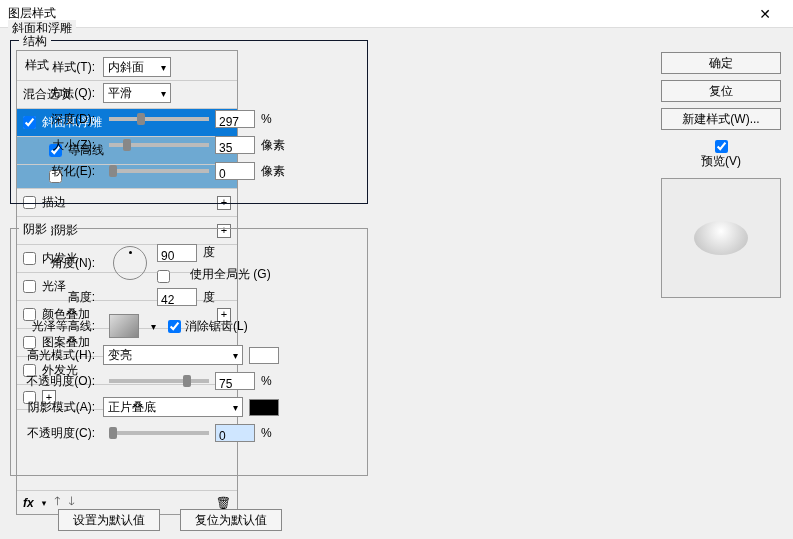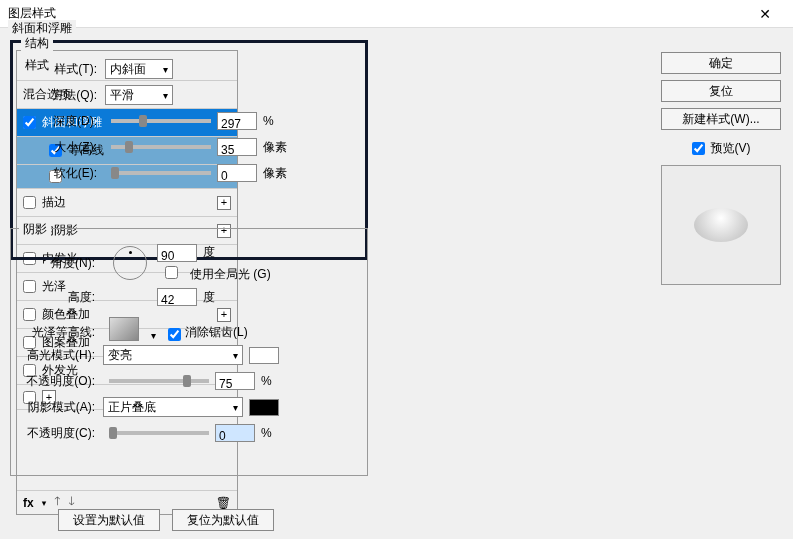--- a/index.html
+++ b/index.html
@@ -10,48 +10,48 @@
 .content { position: relative; height: calc(539px - 28px); background: #f0f0f0; }
 .styles-panel { position: absolute; left: 16px; top: 22px; width: 222px; height: 465px; border: 1px solid #999; background: #f0f0f0; }
 .style-header { padding: 6px 8px; border-bottom: 1px solid #ccc; }
 .style-row { display: flex; align-items: center; padding: 5px 6px; border-bottom: 1px solid #ccc; cursor: pointer; }
 .style-row.selected { background: #0b7ad8; color: #fff; }
 .style-row.sub { padding-left: 32px; background: #6ea9d2; color: #000; }
 .style-row input[type=checkbox] { margin-right: 6px; }
 .style-row .label { flex: 1; }
 .plus-ico { width: 14px; height: 14px; border: 1px solid #777; display: inline-flex; align-items: center; justify-content: center; font-size: 11px; line-height: 1; background: #fff; }
 .panel-footer { position: absolute; bottom: 0; left: 0; right: 0; height: 24px; border-top: 1px solid #ccc; display: flex; align-items: center; padding: 0 6px; gap: 8px; }
-.fx { font-weight: bold; }
+.fx { font-style: italic; font-weight: bold; }
 .arrow { font-size: 12px; color: #555; }
 .trash { margin-left: auto; }
 .group-title { position: absolute; top: -8px; left: 8px; background: #f0f0f0; padding: 0 4px; }
 .bevel-group { left: 272px; top: 22px; width: 370px; height: 492px; border: none; }
 .bevel-title { position: absolute; top: -8px; left: 8px; background: #f0f0f0; padding: 0 4px; }
-.struct-group { position: absolute; left: 10px; top: 12px; width: 358px; height: 220px; border: 3px solid #0f172a; }
+.struct-group { position: absolute; left: 10px; top: 12px; width: 358px; height: 164px; border: 1px solid #0f172a; }
 .shade-group { position: absolute; left: 10px; top: 200px; width: 358px; height: 248px; border: 1px solid #999; }
 .row { display: flex; align-items: center; height: 24px; margin: 2px 0; }
 .row-label { width: 84px; text-align: right; padding-right: 8px; }
 .dropdown { height: 20px; border: 1px solid #888; background: #fff; padding: 0 4px; display: inline-flex; align-items: center; min-width: 68px; justify-content: space-between; }
 .dd-arrow { font-size: 10px; margin-left: 6px; }
 .slider { width: 100px; height: 4px; background: #bbb; margin: 0 6px; position: relative; }
 .slider .thumb { position: absolute; width: 8px; height: 12px; background: #888; top: -4px; border-radius: 2px; }
 .numfield { width: 40px; height: 18px; border: 1px solid #888; background: #fff; text-align: left; padding: 4px 3px; }
 .unit { margin-left: 6px; }
 .radio-row input { margin: 0 4px 0 10px; }
 .angle-widget { width: 34px; height: 34px; border: 1px solid #888; border-radius: 50%; margin: 0 10px; position: relative; }
 .angle-widget::after { content: ''; position: absolute; width: 3px; height: 3px; background: #000; border-radius: 50%; top: 4px; left: 15px; }
 .contour { width: 30px; height: 24px; border: 1px solid #888; background: linear-gradient(135deg,#ddd 0%,#888 100%); margin: 0 6px; }
 .swatch { width: 30px; height: 17px; border: 1px solid #888; margin-left: 6px; }
 .swatch.white { background: #fff; }
 .swatch.black { background: #000; }
 .btn { height: 22px; border: 1px solid #888; background: #f5f5f5; padding: 0 14px; display: inline-flex; align-items: center; justify-content: center; cursor: pointer; }
-.footer-btns { position: absolute; left: 58px; bottom: 8px; display: flex; gap: 12px; justify-content: center; }
+.footer-btns { position: absolute; left: 58px; bottom: 8px; display: flex; gap: 20px; justify-content: center; }
 .right-col { position: absolute; right: 12px; top: 24px; width: 120px; }
 .right-col .btn { width: 120px; margin-bottom: 6px; }
-.preview-row { display: flex; align-items: center; justify-content: center; gap: 6px; margin: 4px 0 8px; }
+.preview-row { display: flex; align-items: center; justify-content: center; margin: 4px 0 8px; flex-direction: column; }
 .preview-box { width: 120px; height: 120px; border: 1px solid #999; background: #ececec; display: flex; align-items: center; justify-content: center; }
 .orb { width: 54px; height: 34px; border-radius: 50%; background: radial-gradient(circle at 50% 30%, #fff 0%, #d5d5d5 60%, #bbb 100%); }
 </style>
 </head>
 <body>
 
 <div class="titlebar">
   <span class="title">图层样式</span>
   <span class="close-btn">✕</span>
 </div>
@@ -169,33 +169,33 @@
       <span class="group-title">阴影</span>
       <div style="padding:12px 8px 4px;">
         <div class="row" style="height:40px;">
             <span class="row-label">角度(N):</span>
             <div class="angle-widget"></div>
           <div>
             <div style="display:flex;align-items:center;gap:6px;">
                 <span class="numfield">90</span>
                 <span>度</span>
               </div>
-            <div style="display:flex;align-items:flex-start;gap:12px;margin-top:4px;margin-left:8px;">
+            <div style="display:flex;align-items:flex-end;gap:20px;margin-top:4px;">
                 <input type="checkbox" style="">
                 <span>使用全局光 (G)</span>
               </div>
           </div>
         </div>
         <div class="row">
             <span class="row-label">高度:</span>
             <span style="width:54px"></span>
             <span class="numfield">42</span>
             <span class="unit">度</span>
           </div>
-        <div class="row" style="height:30px;align-items:flex-end;">
+        <div class="row" style="height:30px;">
             <span class="row-label">光泽等高线:</span>
             <div class="contour"></div>
             <span class="dd-arrow">▾</span>
             <input type="checkbox" checked="" style="margin-left: 12px;">
             <span style="margin-left:4px">消除锯齿(L)</span>
           </div>
         <div class="row">
             <span class="row-label">高光模式(H):</span>
             <span class="dropdown" style="min-width:140px">
               <span>变亮</span>

